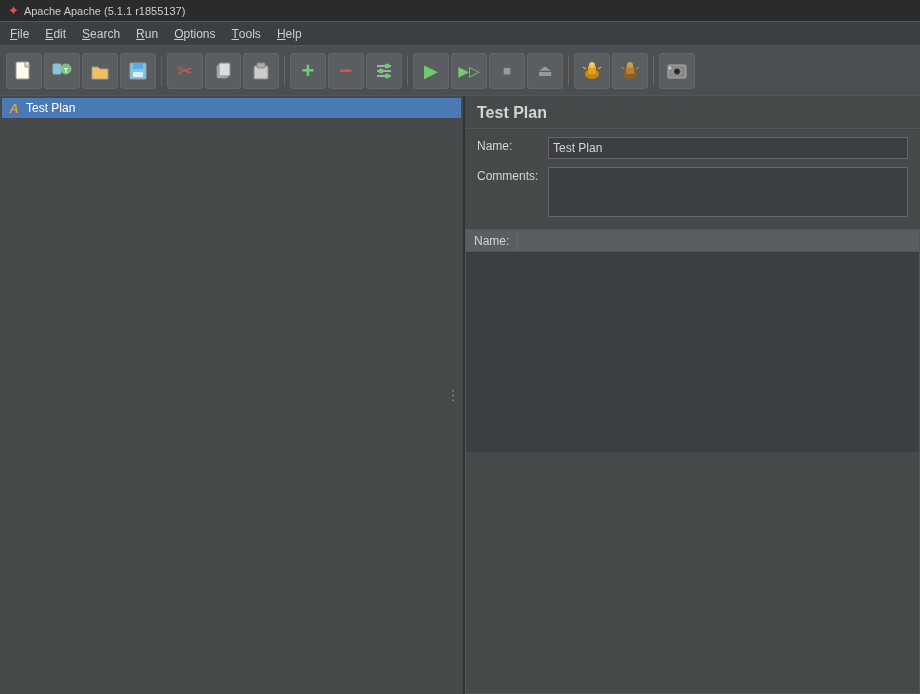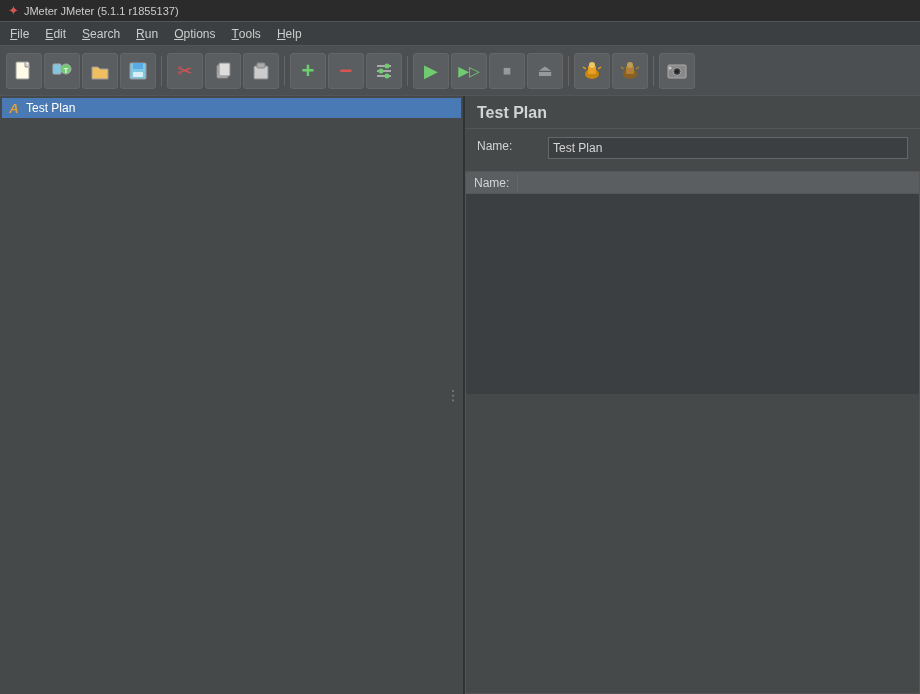--- a/index.html
+++ b/index.html
@@ -229,21 +229,21 @@
     .svg-icon {
       width: 22px;
       height: 22px;
     }
   </style>
 </head>
 <body>
 
 <div id="title-bar">
   <span class="title-icon">✦</span>
-  <span>JMeter JMeter (5.1.1 r1855137)</span>
+  <span>Apache Apache (5.1.1 r1855137)</span>
 </div>
 
 <div id="menu-bar">
   <div class="menu-item"><span>F</span>ile</div>
   <div class="menu-item"><span>E</span>dit</div>
   <div class="menu-item"><span>S</span>earch</div>
   <div class="menu-item"><span>R</span>un</div>
   <div class="menu-item"><span>O</span>ptions</div>
   <div class="menu-item"><span>T</span>ools</div>
   <div class="menu-item"><span>H</span>elp</div>
@@ -390,20 +390,24 @@
 
   <div id="right-panel">
     <div id="right-panel-title">Test Plan</div>
     <div id="right-panel-fields">
 
       <div class="field-row">
         <div class="field-label">Name:</div>
         <input class="field-input" type="text" value="Test Plan" style="">
       </div>
 
+      <div class="field-row">
+        <div class="field-label">Comments:</div>
+        <textarea class="field-textarea" style=""></textarea>
+      </div>
     </div>
 
     <div id="table-section">
       <div class="table-header-row">
         <div class="table-header-cell">Name:</div>
       </div>
       <div class="table-body"></div>
     </div>
   </div>
 

